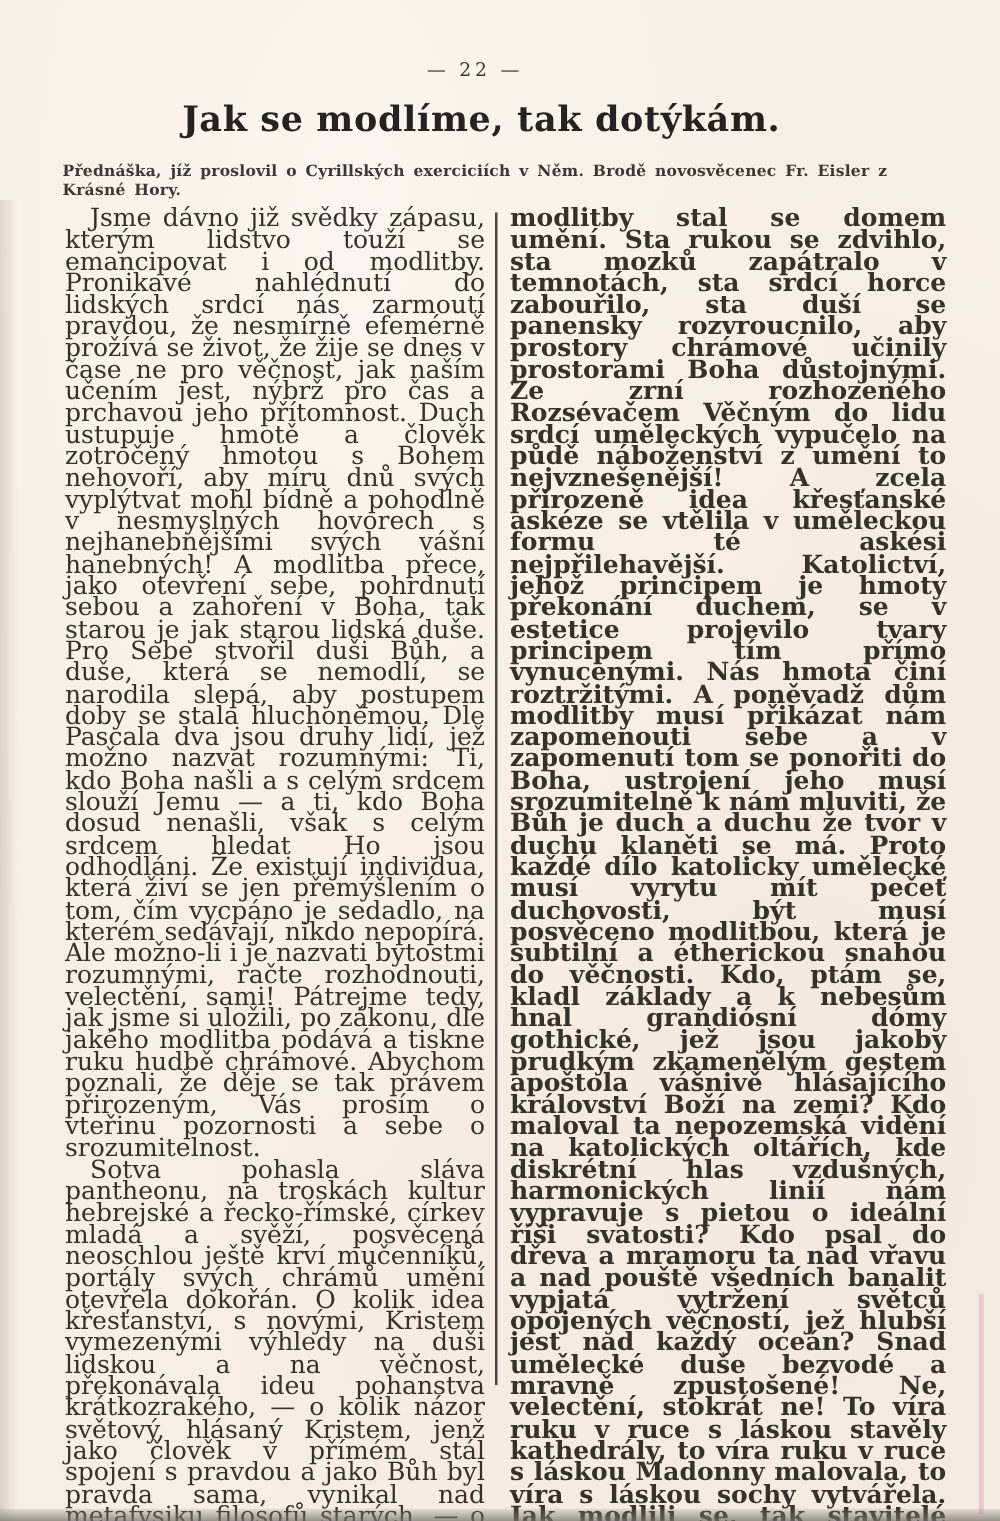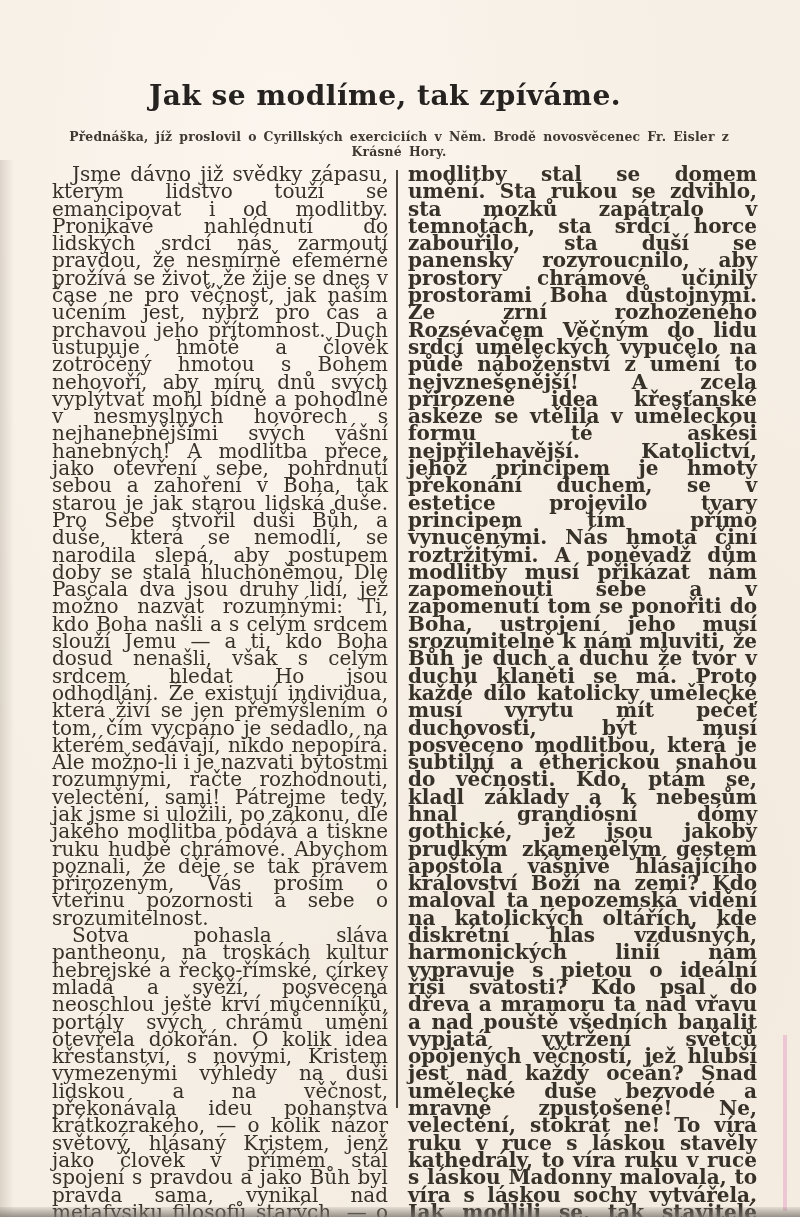--- a/index.html
+++ b/index.html
@@ -30,21 +30,20 @@
     margin: 0;
     text-align: center;
     font-size: 28px;
     font-weight: bold;
     letter-spacing: 0.5px;
     color: #262220;
   }
   .subtitle {
     position: absolute;
     top: 129px; left: 50px; right: 52px;
-    text-align: center;
     font-size: 12.4px;
     font-weight: bold;
     letter-spacing: 0.2px;
     word-spacing: 2.5px;
     color: #3d3831;
   }
   .column {
     position: absolute;
     top: 166px;
     text-align: justify;
@@ -79,22 +78,23 @@
     left: 783px; top: 1035px; bottom: 6px;
     width: 4px;
     background: rgba(230,170,200,0.55);
   }
 </style>
 </head>
 <body>
 
 <div class="page">
 
+  <div class="page-number">— 22 —</div>
 
-  <h1 class="title">Jak se modlíme, tak zpíváme.</h1>
+  <h1 class="title">Jak se modlíme, tak dotýkám.</h1>
 
   <div class="subtitle">Přednáška, jíž proslovil o Cyrillských exerciciích v Něm. Brodě novosvěcenec Fr. Eisler z Krásné Hory.</div>
 
   <div class="column col-left">
     <p class="indent">Jsme dávno již svědky zápasu, kterým lidstvo touží se emancipovat i od modlitby. Pronikavé nahlédnutí do lidských srdcí nás zarmoutí pravdou, že nesmírně efemérně prožívá se život, že žije se dnes v čase ne pro věčnost, jak naším učením jest, nýbrž pro čas a prchavou jeho přítomnost. Duch ustupuje hmotě a člověk zotročený hmotou s Bohem nehovoří, aby míru dnů svých vyplýtvat mohl bídně a pohodlně v nesmyslných hovorech s nejhanebnějšími svých vášní hanebných! A modlitba přece, jako otevření sebe, pohrdnutí sebou a zahoření v Boha, tak starou je jak starou lidská duše. Pro Sebe stvořil duši Bůh, a duše, která se nemodlí, se narodila slepá, aby postupem doby se stala hluchoněmou. Dle Pascala dva jsou druhy lidí, jež možno nazvat rozumnými: Ti, kdo Boha našli a s celým srdcem slouží Jemu — a ti, kdo Boha dosud nenašli, však s celým srdcem hledat Ho jsou odhodláni. Že existují individua, která živí se jen přemýšlením o tom, čím vycpáno je sedadlo, na kterém sedávají, nikdo nepopírá. Ale možno-li i je nazvati bytostmi rozumnými, račte rozhodnouti, velectění, sami! Pátrejme tedy, jak jsme si uložili, po zákonu, dle jakého modlitba podává a tiskne ruku hudbě chrámové. Abychom poznali, že děje se tak právem přirozeným, Vás prosím o vteřinu pozornosti a sebe o srozumitelnost.</p>
     <p class="indent">Sotva pohasla sláva pantheonu, na troskách kultur hebrejské a řecko-římské, církev mladá a svěží, posvěcená neoschlou ještě krví mučenníků, portály svých chrámů umění otevřela dokořán. O kolik idea křesťanství, s novými, Kristem vymezenými výhledy na duši lidskou a na věčnost, překonávala ideu pohanstva krátkozrakého, — o kolik názor světový, hlásaný Kristem, jenž jako člověk v přímém stál spojení s pravdou a jako Bůh byl pravda sama, vynikal nad metafysiku filosofů starých, — o tolik i umění získalo na šíři a hlubokosti. Nebylo možno, aby nekonečná láska, s jakou za člověka se obětoval Kristus, nevyvolala protilásku, s jakou vykoupený člověk Bohu svému v oběť přináší své touhy a ducha plody nejnádhernější. Na dlažbu svatyň umění pokleklo v úžasu a zanícení. Dům</p>
   </div>
 
   <div class="divider"></div>
 

